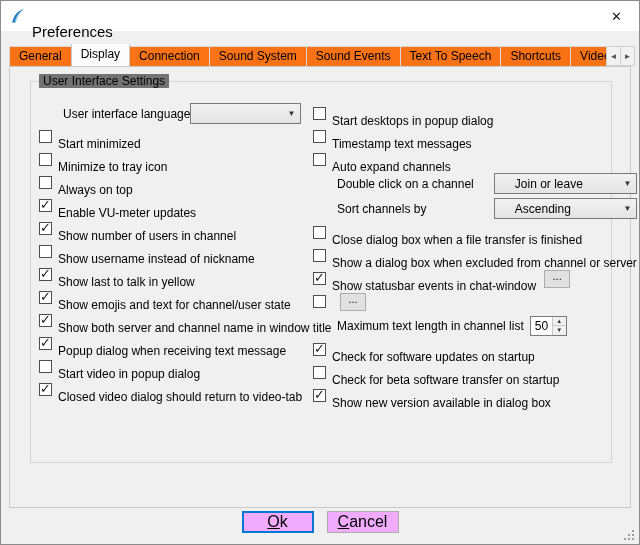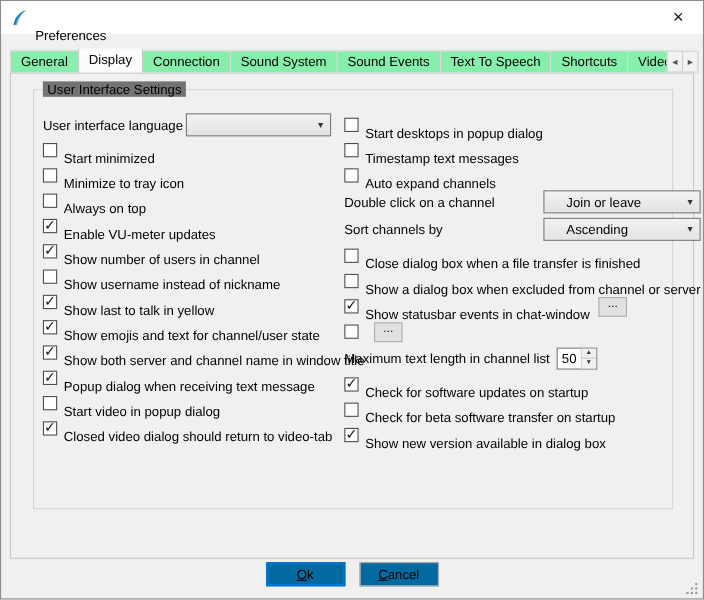--- a/index.html
+++ b/index.html
@@ -13,37 +13,37 @@
     position: relative;
     overflow: hidden;
   }
   
   .titlebar {
     height: 30px; background: #ffffff;
     display: flex; align-items: center;
     padding-left: 8px;
   }
   .app-icon { width: 17px; height: 17px; margin-right: 6px; flex: 0 0 auto; }
-  .title-text { font-size: 12px; margin-top: 31px; }
+  .title-text { font-size: 15px; margin-top: 31px; }
   .close-btn {
     margin-left: auto; width: 45px; height: 30px;
     display: flex; align-items: center; justify-content: center;
     font-size: 13px; color: #1a1a1a; cursor: default;
   }
   
   .tabbar-wrap { position: relative; margin-top: 13px; padding: 0 8px; height: 22px; }
   .tabbar {
     display: flex; align-items: flex-end; height: 22px;
     overflow: hidden; width: 602px; position: relative; z-index: 2;
   }
   .tab {
     flex: 0 0 auto;
     padding: 3px 9px 4px 9px;
     border: 1px solid #d9d9d9; border-bottom: none;
-    background: #86efac;
+    background: #f97316;
     height: 20px; line-height: 13px;
     margin-right: 0; white-space: nowrap;
   }
   .tab + .tab { margin-left: -1px; }
   .tab.active {
     background: #fcfcfc;
     height: 24px; padding-top: 5px;
     margin-top: -4px; position: relative; z-index: 3;
     border-color: #c9c9c9;
   }
@@ -124,37 +124,37 @@
     font-size: 6px; color: #333; background: #f0f0f0;
   }
   .spin-arrows .sa + .sa { border-top: 1px solid #c9c9c9; }
   
   .btn-row {
     position: absolute; left: 0; bottom: 11px; width: 100%;
     display: flex; justify-content: center; gap: 13px;
   }
   .btn {
     width: 72px; height: 22px;
-    background: #0369a1; border: 1px solid #adadad;
-    display: flex; align-items: center; justify-content: center;
-    font-size: 12px;
+    background: #f0abfc; border: 1px solid #adadad;
+    display: flex; align-items: center; justify-content: center;
+    font-size: 16px;
   }
   .btn.default {
     border: 1px solid #0078d7;
     box-shadow: inset 0 0 0 1px #0078d7;
   }
   .accel { text-decoration: underline; }
   
   .grip { position: absolute; right: 4px; bottom: 4px; width: 11px; height: 11px; }
   .grip::before {
     content: ""; position: absolute; left: 0; bottom: 0;
     width: 2px; height: 2px; background: #9d9d9d;
     box-shadow: 4px 0 #9d9d9d, 8px 0 #9d9d9d, 8px -4px #9d9d9d, 4px -4px #9d9d9d, 8px -8px #9d9d9d;
   }
-  .label-text { white-space: nowrap; }
+  .label-text { white-space: nowrap; margin-left: 24px; }
 </style>
 </head>
 <body>
 
 <div class="titlebar">
   <svg class="app-icon" viewBox="0 0 16 16">
     <path d="M14 1 C 8.5 2.5, 4.5 6.5, 3 14 L 5.6 13.5 C 6.8 8, 10 4, 14 1 Z" fill="#1f7ec2"></path>
     <path d="M14 1 C 10 4.5, 7.5 8, 6.4 13.6 L 5 14 C 6.5 7, 10 3, 14 1 Z" fill="#79b6e0"></path>
   </svg>
   <span class="title-text">Preferences</span>

